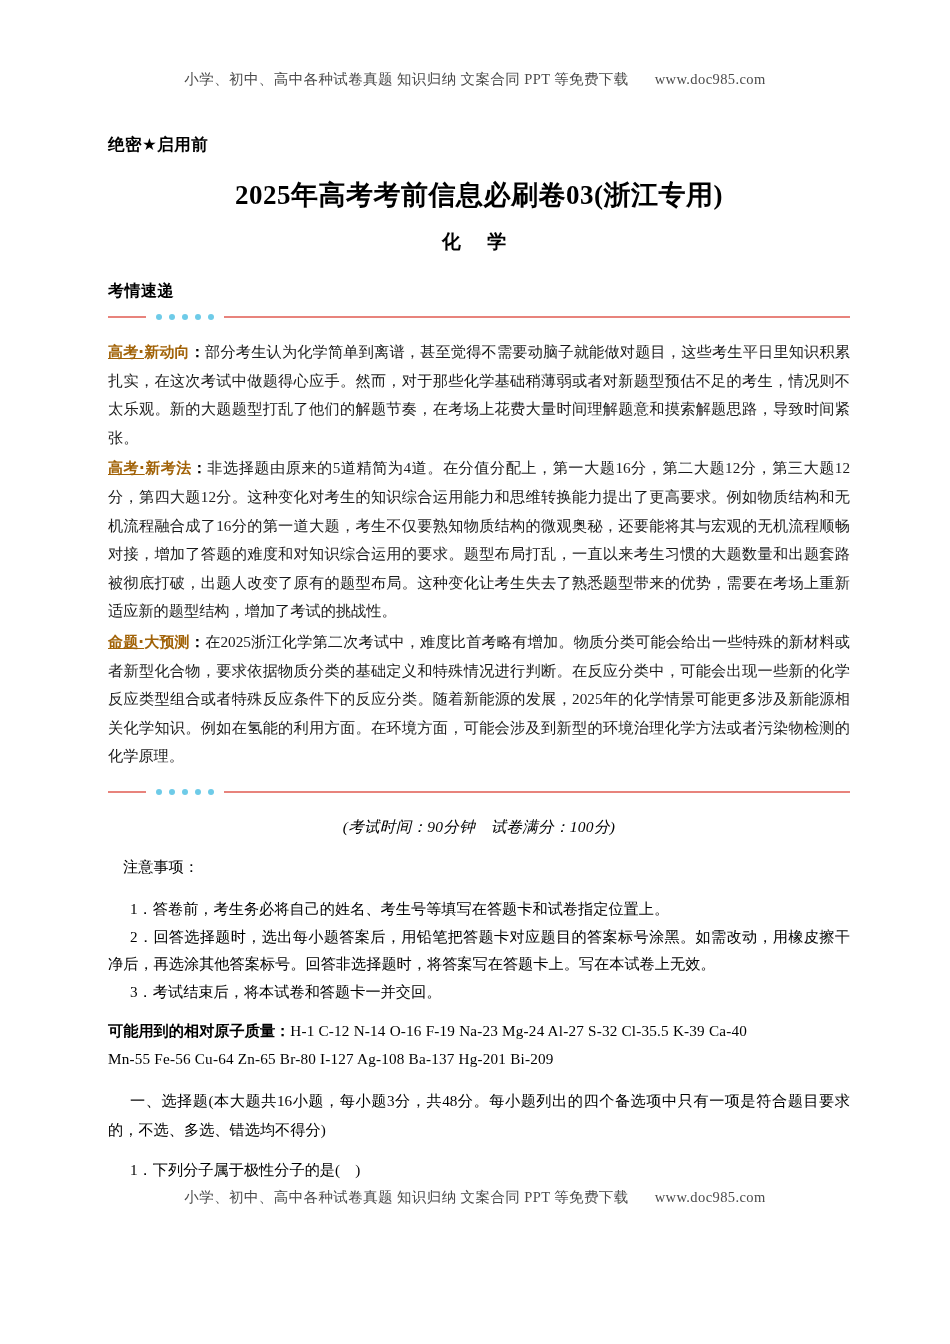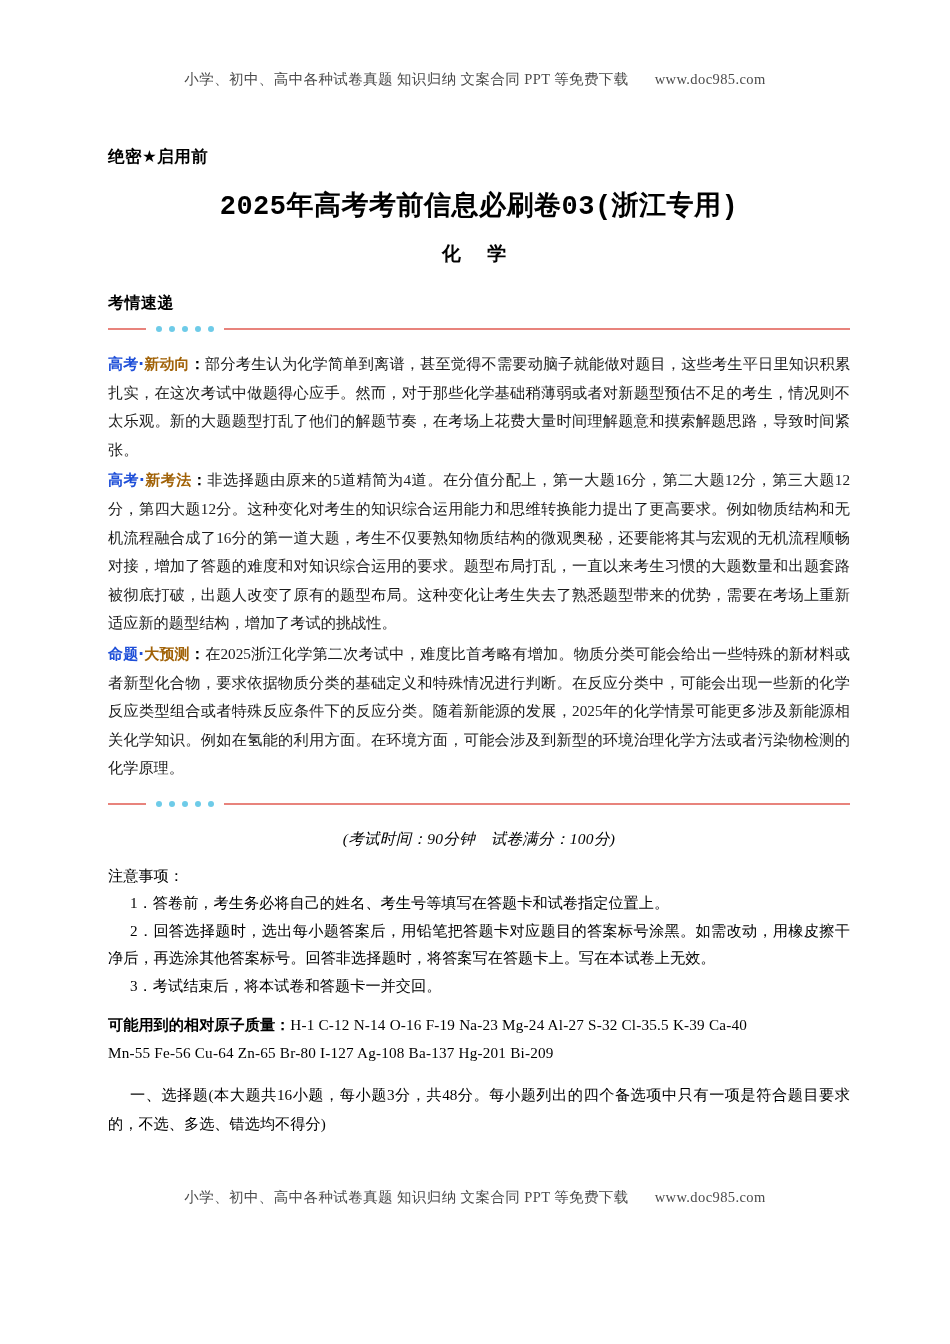--- a/index.html
+++ b/index.html
@@ -36,36 +36,36 @@
   .watermark-top { top: 70px; }
   .watermark-bottom { top: 1188px; }
   .watermark .url {
     font-family: "Liberation Serif", "DejaVu Serif", serif;
     margin-left: 26px;
   }
 
   .content {
     position: absolute;
     left: 108px;
-    top: 146px;
+    top: 134px;
     width: 742px;
   }
 
   .secret-line {
     font-family: "DejaVu Sans", "Liberation Sans", sans-serif;
     font-weight: bold;
     font-size: 16.5px;
     color: #000;
     margin: 0 0 22px 0;
     letter-spacing: 0.5px;
   }
 
   .doc-title {
     text-align: center;
-    font-family: Liberation Mono, monospace;
+    font-family: Liberation Serif, serif;
     font-weight: bold;
     font-size: 27px;
     letter-spacing: 0.5px;
     margin: 0 0 16px 0;
     line-height: 1.3;
   }
   .doc-subject {
     text-align: center;
     font-family: "DejaVu Sans", "Liberation Sans", sans-serif;
     font-weight: bold;
@@ -119,22 +119,23 @@
     font-size: 15.2px;
     line-height: 28.6px;
     text-align: justify;
     text-justify: inter-ideograph;
     margin: 0 0 2px 0;
     color: #1a1a1a;
   }
   .lbl-black {
     font-family: "DejaVu Sans", "Liberation Sans", sans-serif;
     font-weight: bold;
-    color: #1d4ed8;
+    color: #a16207;
     font-size: 15px;
+    text-decoration: underline;
   }
   .lbl-red {
     font-family: "DejaVu Sans", "Liberation Sans", sans-serif;
     font-weight: bold;
     color: #a16207;
     font-size: 15px;
   }
   .lbl-colon {
     font-family: "Liberation Serif", "DejaVu Serif", serif;
     font-weight: bold;
@@ -147,21 +148,21 @@
     font-size: 15.5px;
     margin: 18px 0 12px 0;
     letter-spacing: 0.3px;
     font-style: italic;
   }
 
   .notice-title {
     font-family: "Liberation Serif", "DejaVu Serif", serif;
     font-size: 15.2px;
     line-height: 27px;
-    margin: 0;
+    margin: 15px;
   }
   .notice-item {
     font-family: Liberation Serif, serif;
     font-size: 15.2px;
     line-height: 27.5px;
     margin: 0;
     text-align: justify;
     text-justify: inter-ideograph;
     text-indent: 22px;
   }
@@ -251,20 +252,21 @@
     <p class="notice-title">注意事项：</p>
     <p class="notice-item">1．答卷前，考生务必将自己的姓名、考生号等填写在答题卡和试卷指定位置上。</p>
     <p class="notice-item wrap">2．回答选择题时，选出每小题答案后，用铅笔把答题卡对应题目的答案标号涂黑。如需改动，用橡皮擦干净后，再选涂其他答案标号。回答非选择题时，将答案写在答题卡上。写在本试卷上无效。</p>
     <p class="notice-item">3．考试结束后，将本试卷和答题卡一并交回。</p>
 
     <p class="atomic"><span class="atomic-label">可能用到的相对原子质量：</span><span class="masses">H-1  C-12  N-14   O-16  F-19   Na-23  Mg-24  Al-27  S-32  Cl-35.5   K-39  Ca-40</span></p>
     <p class="atomic" style="margin-top:0;"><span class="masses">Mn-55  Fe-56  Cu-64  Zn-65  Br-80  I-127  Ag-108   Ba-137  Hg-201  Bi-209</span></p>
 
     <p class="q-section-title">一、选择题(本大题共16小题，每小题3分，共48分。每小题列出的四个备选项中只有一项是符合题目要求的，不选、多选、错选均不得分)</p>
 
+    <p class="question">1．下列分子属于极性分子的是(　)</p>
 
   </div>
 
   <div class="watermark watermark-bottom">
     <span>小学、初中、高中各种试卷真题 知识归纳 文案合同 PPT 等免费下载</span><span class="url">www.doc985.com</span>
   </div>
 
 </div>
 
 </body></html>

